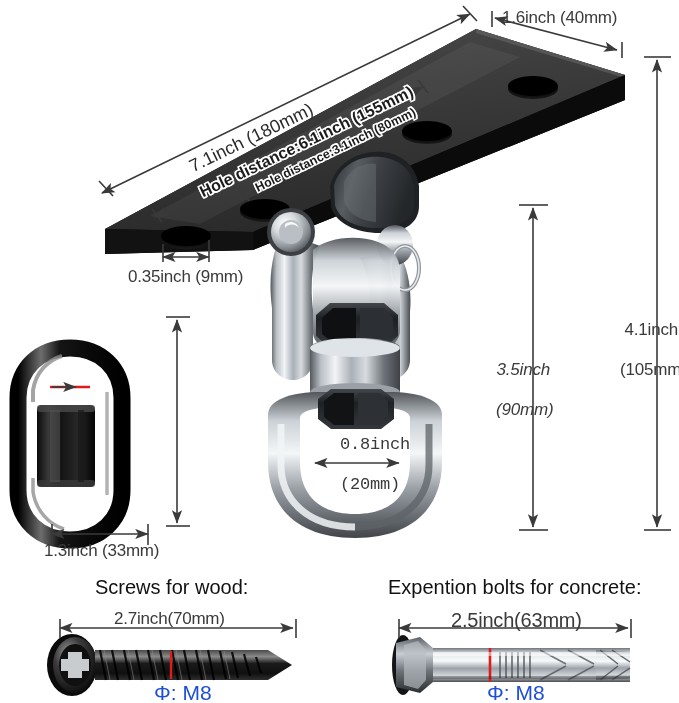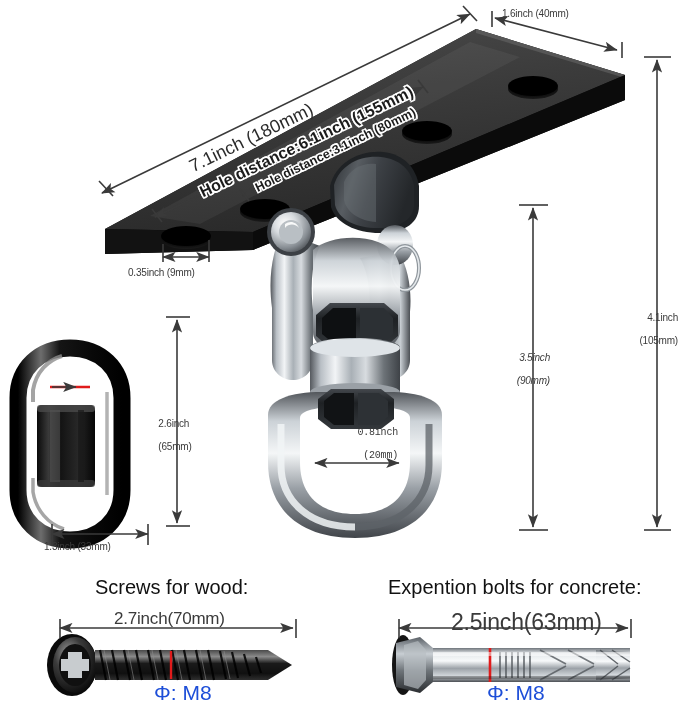--- a/index.html
+++ b/index.html
@@ -13,21 +13,21 @@
   #stage {
     position: relative;
     width: 679px;
     height: 703px;
     background: #ffffff;
     overflow: hidden;
   }
   .dim-label {
     position: absolute;
     font-family: "Liberation Sans", sans-serif;
-    font-size: 10px;
+    font-size: 17px;
     color: #3a3a3a;
     line-height: 1.18;
     white-space: pre;
     letter-spacing: -0.2px;
   }
   .dim-label.center { text-align: right; }
   .section-title {
     position: absolute;
     font-family: "Liberation Sans", sans-serif;
     font-size: 20px;
@@ -416,32 +416,28 @@
     <span>3.5inch</span><br>
     <span>(90mm)</span>
   </div>
 
   <div class="dim-label center" style="left:300px; top:415px; width:98px;font-family:Liberation Mono, monospace;">
     <span>0.8inch</span><br>
     <span>(20mm)</span>
   </div>
 
 
-  <div class="dim-label center" style="left:148px; top:406px; width:80px; text-align:left;">
-    <span>2.6inch</span><br>
-    <span>(65mm)</span>
-  </div>
 
   <div class="dim-label" style="left:44px; top:541px;">1.3inch (33mm)</div>
 
   <div class="section-title" style="left:95px; top:576px;">Screws for wood:</div>
 
   <div class="dim-label" style="left:114px; top:609px; font-size:17px;">2.7inch(70mm)</div>
 
   <div class="phi" style="left:154px; top:681px;">Φ: M8</div>
 
   <div class="section-title" style="left:388px; top:576px;">Expention bolts for concrete:</div>
 
-  <div class="dim-label" style="left:451px; top:609px; font-size:23px;">2.5inch(63mm)</div>
+  <div class="dim-label" style="left:451px; top:609px; font-size:20px;">2.5inch(63mm)</div>
 
   <div class="phi" style="left:487px; top:681px;">Φ: M8</div>
 
 </div>
 
 </body></html>

